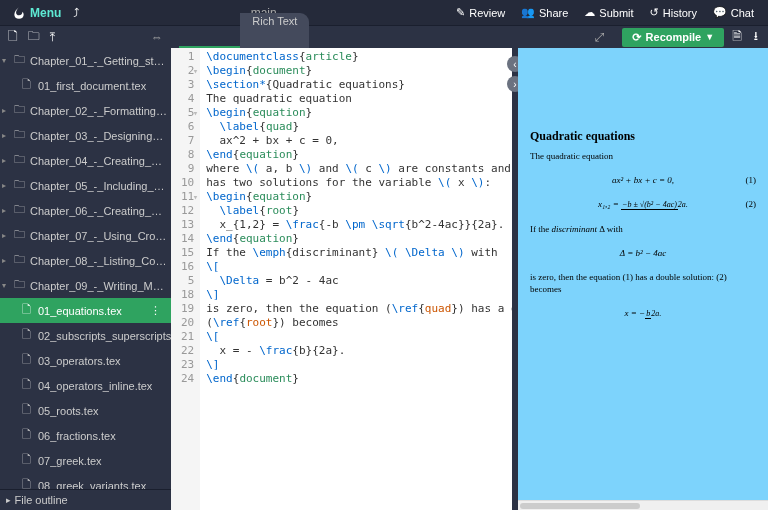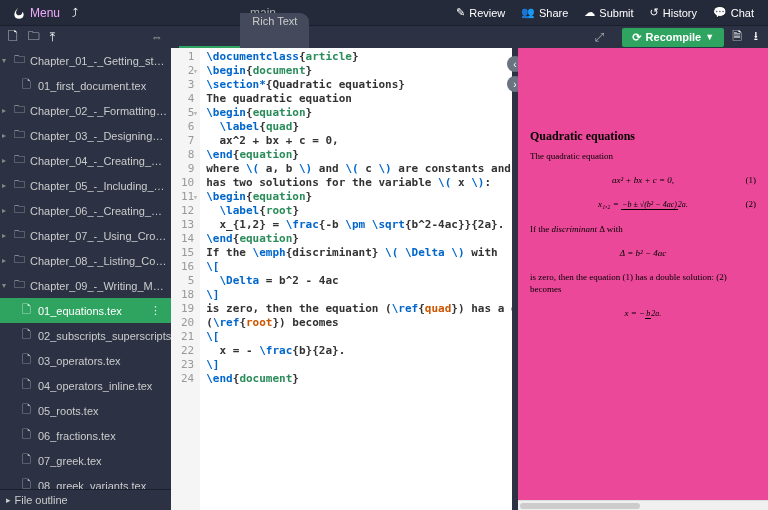--- a/index.html
+++ b/index.html
@@ -1,18 +1,18 @@
 <!DOCTYPE html>
 <html><head>
 <meta charset="utf-8">
 <style>
 * { margin: 0; padding: 0; box-sizing: border-box; }
 body { font-family: -apple-system, "Segoe UI", Arial, sans-serif; font-size: 12px; background: #1a1f2e; color: #ccc; overflow: hidden; width: 768px; height: 510px; }
 .topbar { height: 26px; background: #252a3a; display: flex; align-items: center; padding: 0 6px; border-bottom: 1px solid #1a1f2e; }
-.topbar .menu-btn { display: flex; align-items: center; gap: 4px; font-size: 12px; padding: 3px 6px; cursor: pointer; color: #f0abfc; }
+.topbar .menu-btn { display: flex; align-items: center; gap: 4px; font-size: 12px; padding: 3px 6px; cursor: pointer; color: #5eead4; font-weight: bold; }
 .topbar .title { flex: 1; text-align: center; color: #aaa; font-size: 12px; }
 .topbar .actions { display: flex; gap: 0; }
 .topbar .action { display: flex; align-items: center; gap: 4px; padding: 3px 8px; font-size: 11px; cursor: pointer; color: #fff; }
 
 .toolrow { height: 22px; background: #2c3244; display: flex; align-items: center; padding: 0; }
 .toolrow-left { width: 171px; display: flex; gap: 2px; padding: 0 4px; align-items: center; height: 100%; background: #2c3244; flex-shrink:0; }
 .toolrow-left .icon-btn, .toolrow-right .icon-btn { padding: 2px 4px; cursor: pointer; color: #fff; }
 .toolrow-center { flex: 1; display: flex; align-items: center; padding: 0 8px; height:100%; background:#2c3244; }
 .pill { display: flex; border-radius: 9px; overflow: hidden; font-size: 11px; }
 .pill .seg { padding: 2px 12px; background: #444a5c; color: #ccc; cursor: pointer; }
@@ -32,31 +32,31 @@
 .file { padding: 3px 4px 3px 18px; display: flex; align-items: center; gap: 5px; cursor: pointer; color: #ccc; white-space: nowrap; overflow: hidden; }
 .file.active { background: #2fa360; color: #fff; }
 .file .ficon { width: 11px; flex-shrink:0; }
 .file .dots { margin-left: auto; padding-right: 6px; color: #fff; }
 .outline { border-top: 1px solid #1a1f2e; padding: 4px 6px; font-size: 11px; display:flex; align-items:center; gap:4px; cursor:pointer;}
 
 .editor { flex: 1; background: #fff; display: flex; font-family: Menlo, Consolas, monospace; font-size: 11px; overflow: hidden; position:relative; }
 .gutter { background: #f5f5f5; color: #999; text-align: right; padding: 2px 6px 2px 10px; user-select: none; }
 .gutter .ln { height: 14px; line-height: 14px; position:relative;}
 .gutter .ln .fold { position:absolute; right:-4px; color:#bbb; font-size:9px;}
-.code { flex: 1; padding: 2px 6px; white-space: pre; color: #333; overflow-x:auto;font-weight:bold;}
+.code { flex: 1; padding: 2px 6px; white-space: pre; color: #333; overflow-x:auto;}
 .code .line { height: 14px; line-height: 14px; }
 .tk-cmd { color: #0066cc; }
 .tk-arg { color: #2a8c5a; }
 .tk-math { color: #0066cc; }
 .tk-ref { color: #cc5500; }
 .divider { width: 6px; background: #2c3244; position: relative; cursor: col-resize; flex-shrink:0;}
 .divider .handle { position: absolute; top: 8px; left: -5px; width: 16px; height: 16px; background: #6b7280; border-radius: 50%; display:flex;align-items:center;justify-content:center;font-size:10px;color:#fff;}
 .divider .handle2 { top: 28px; }
 
-.preview { width: 250px; background: #ec4899; color: #000; padding: 80px 12px 10px; overflow-y: auto; font-family: "Times New Roman", serif; font-size: 9px; line-height: 1.35; flex-shrink:0; position:relative;}
+.preview { width: 250px; background: #7dd3fc; color: #000; padding: 80px 12px 10px; overflow-y: auto; font-family: "Times New Roman", serif; font-size: 9px; line-height: 1.35; flex-shrink:0; position:relative;}
 .preview h3 { font-size: 12px; font-weight: bold; margin-bottom: 6px; }
 .preview .para { margin-bottom: 4px; }
 .preview .eq { text-align: center; margin: 12px 0; font-style: italic; position:relative;}
 .preview .eq .num { position: absolute; right: 0; font-style: normal; }
 .preview .frac { display:inline-block; vertical-align:middle; font-size:8px;}
 .preview .frac .top { border-bottom:0.5px solid #000; padding:0 1px;}
 .preview .scrollh { position:absolute; bottom:0; left:0; right:0; height:10px; background:#f0f0f0; border-top:1px solid #ddd;}
 .preview .scrollh .thumb{ position:absolute; left:2px; top:2px; height:6px; width:120px; background:#ccc; border-radius:3px;}
 
 ::-webkit-scrollbar { width: 8px; height: 8px; }

